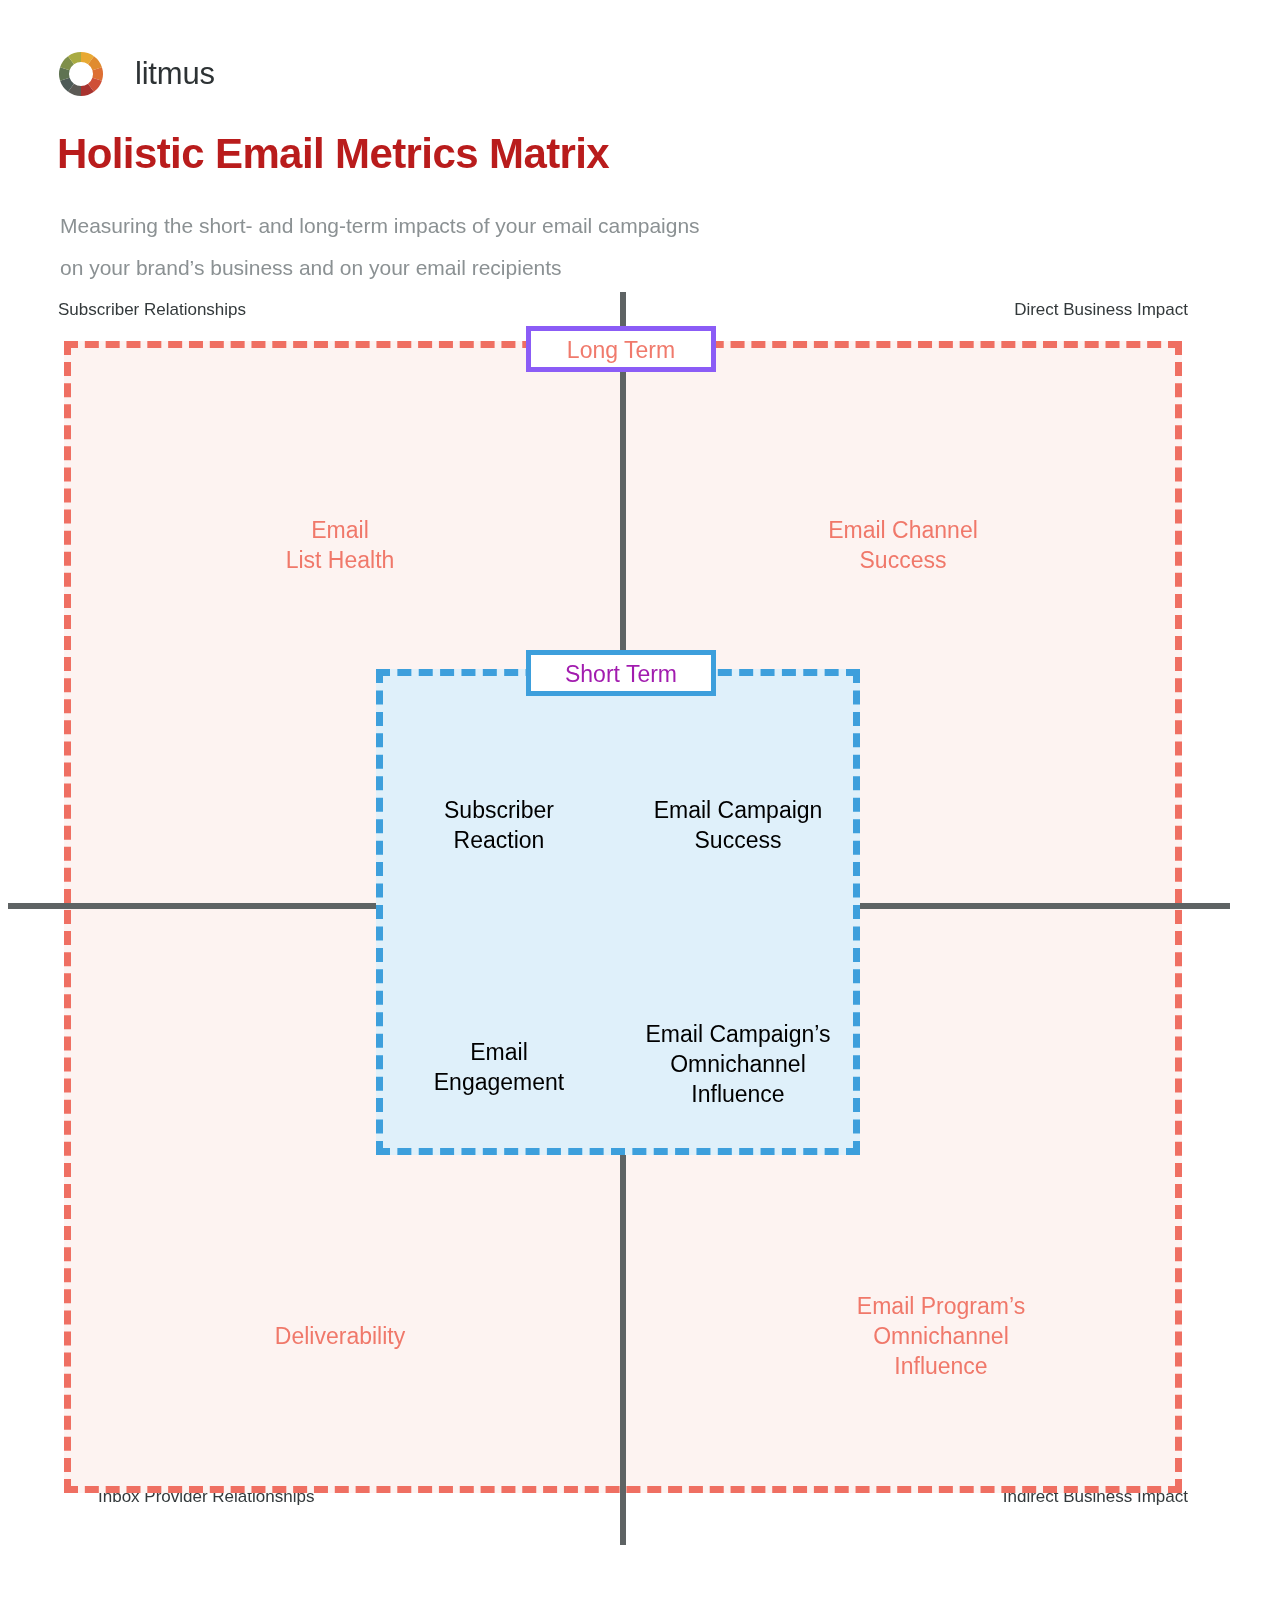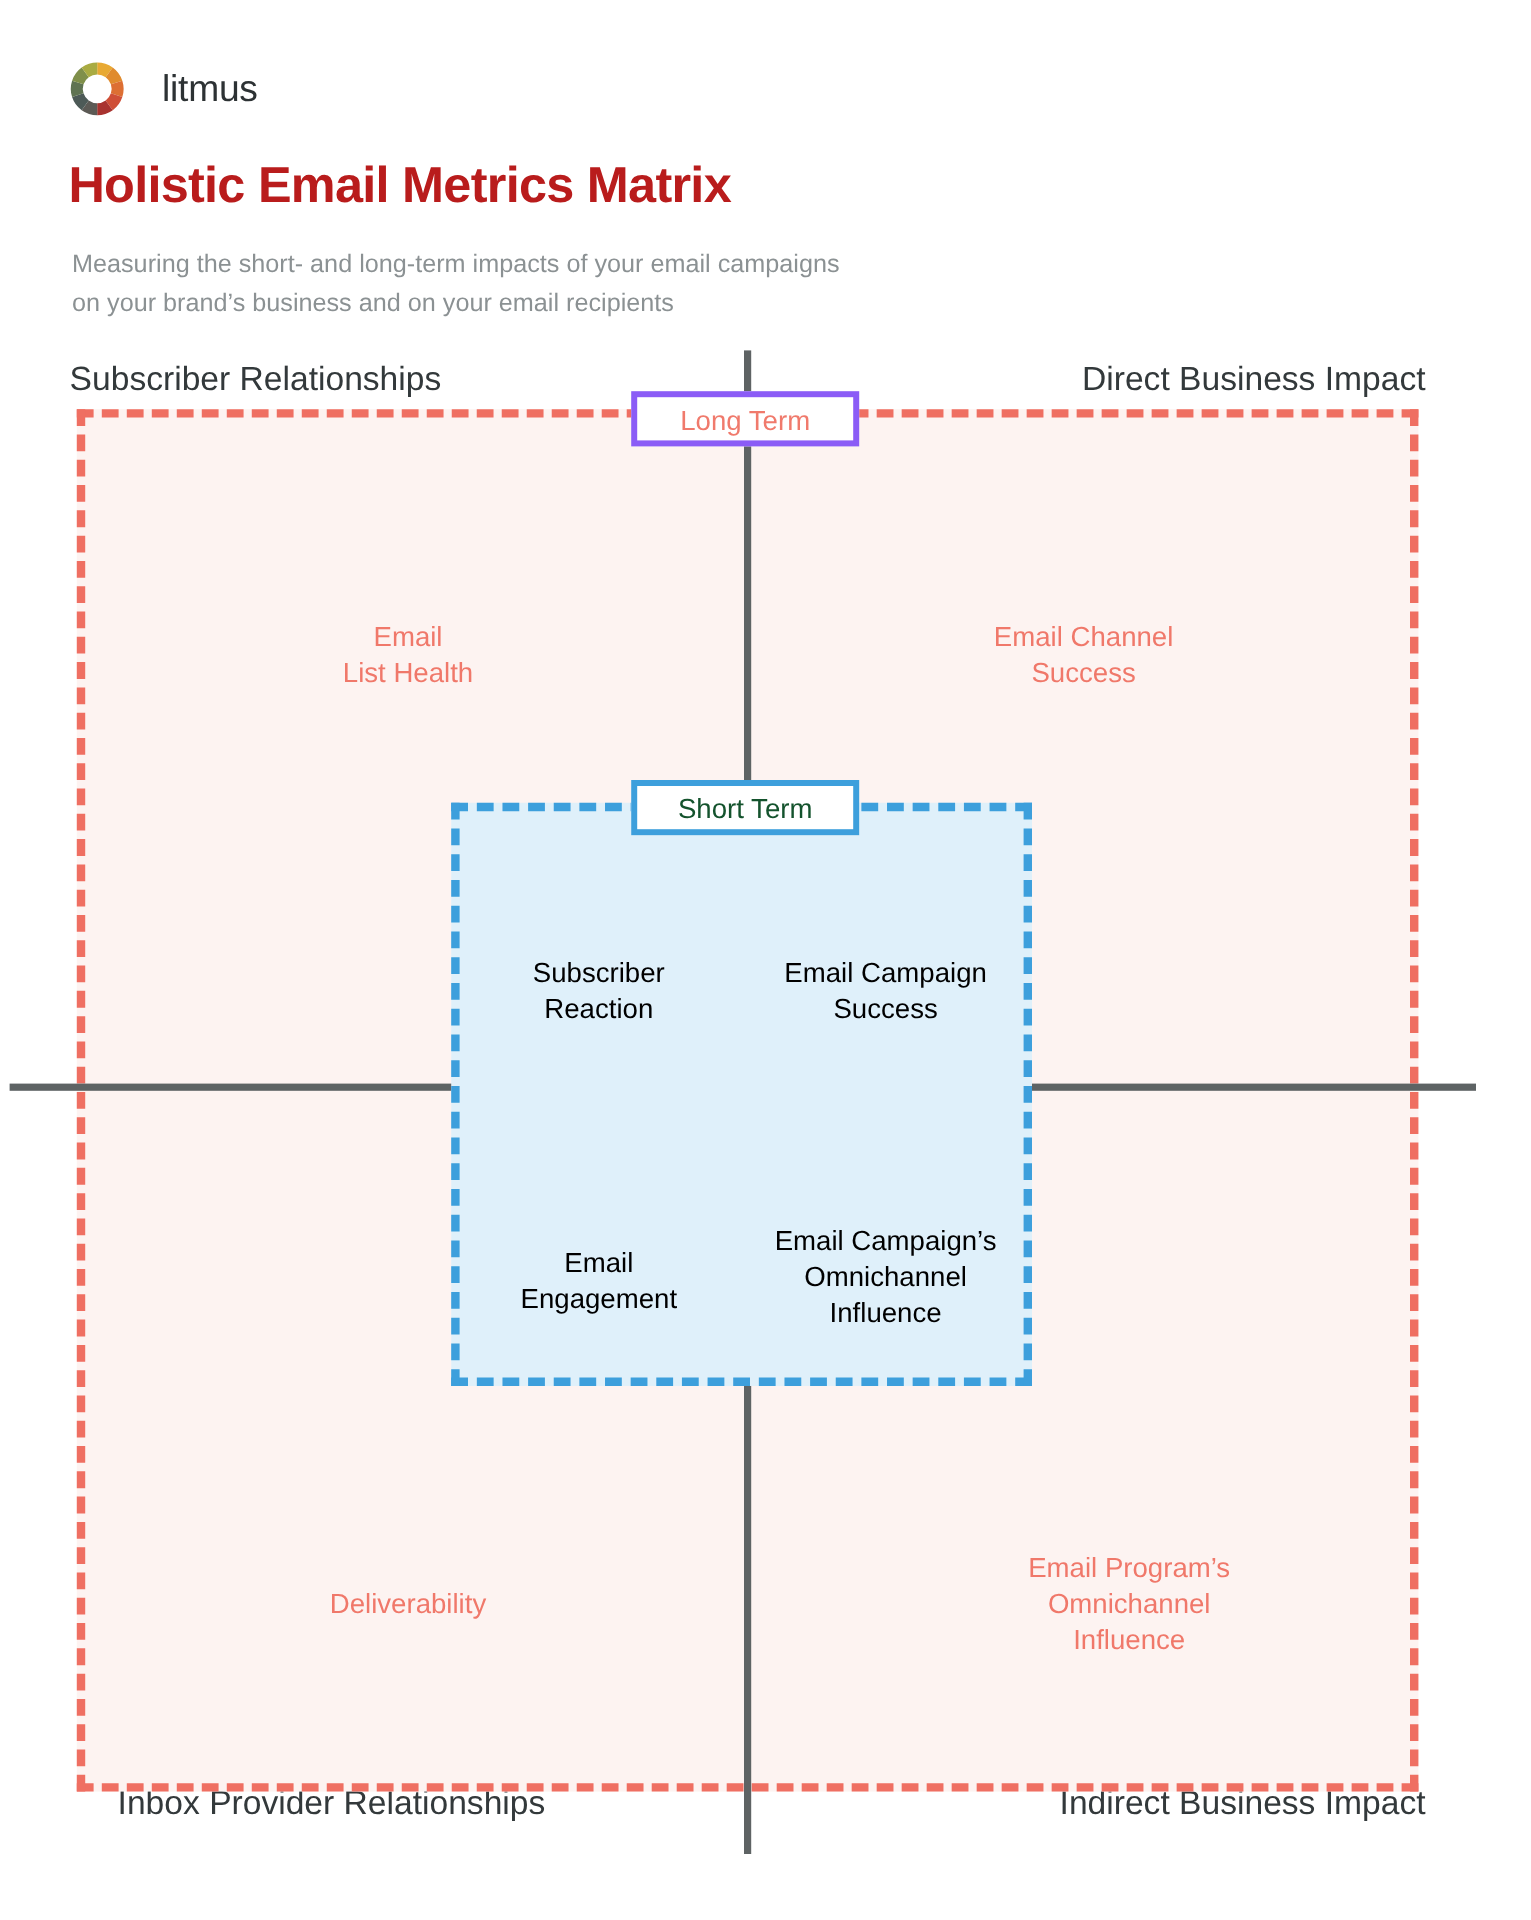--- a/index.html
+++ b/index.html
@@ -49,39 +49,39 @@
     font-size: 42px;
     font-weight: 700;
     color: #b91c1c;
     letter-spacing: -0.6px;
   }
   .page-subtitle {
     position: absolute;
     left: 60px;
     top: 205px;
     font-size: 21px;
-    line-height: 32px;
+    line-height: 42px;
     color: #8b9193;
     font-weight: 400;
     white-space: pre-line;
   }
 
   
   .matrix {
     position: absolute;
     left: 0;
     top: 0;
     width: 1276px;
     height: 1600px;
   }
 
   
   .axis-label {
     position: absolute;
-    font-size: 28px;
+    font-size: 17px;
     color: #33393b;
     font-weight: 400;
     white-space: nowrap;
   }
   .axis-tl { left: 58px;  top: 300px; }
   .axis-tr { right: 88px; top: 300px; }
   .axis-bl { left: 58px;  top: 1487px; margin-left: 40px; }
   .axis-br { right: 88px; top: 1487px; }
 
   
@@ -140,21 +140,21 @@
   .badge-long {
     left: 526px;
     top: 326px;
     border: 5px solid #8b5cf6;
     color: #f07a6c;
   }
   .badge-short {
     left: 526px;
     top: 650px;
     border: 5px solid #3d9fdc;
-    color: #14532d;
+    color: #a21caf;
   }
 
   
   .qlabel {
     position: absolute;
     text-align: center;
     font-size: 23px;
     line-height: 30px;
     white-space: pre-line;
     font-weight: 400;

